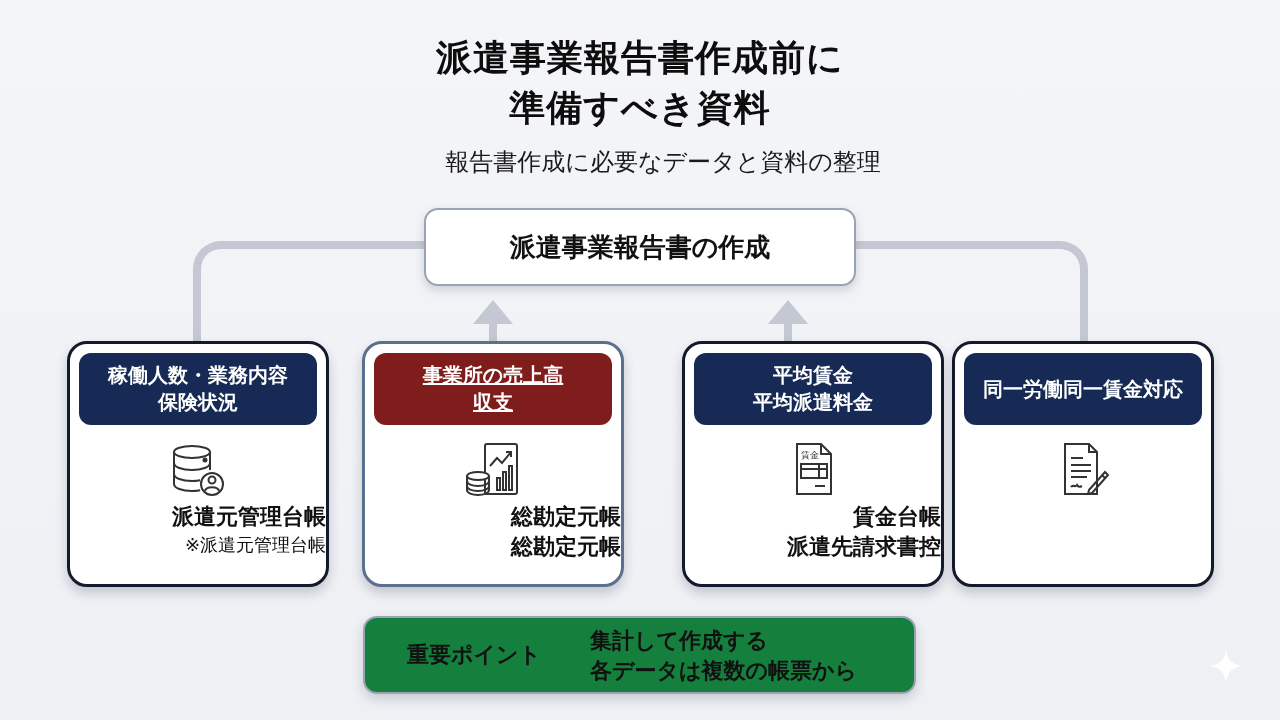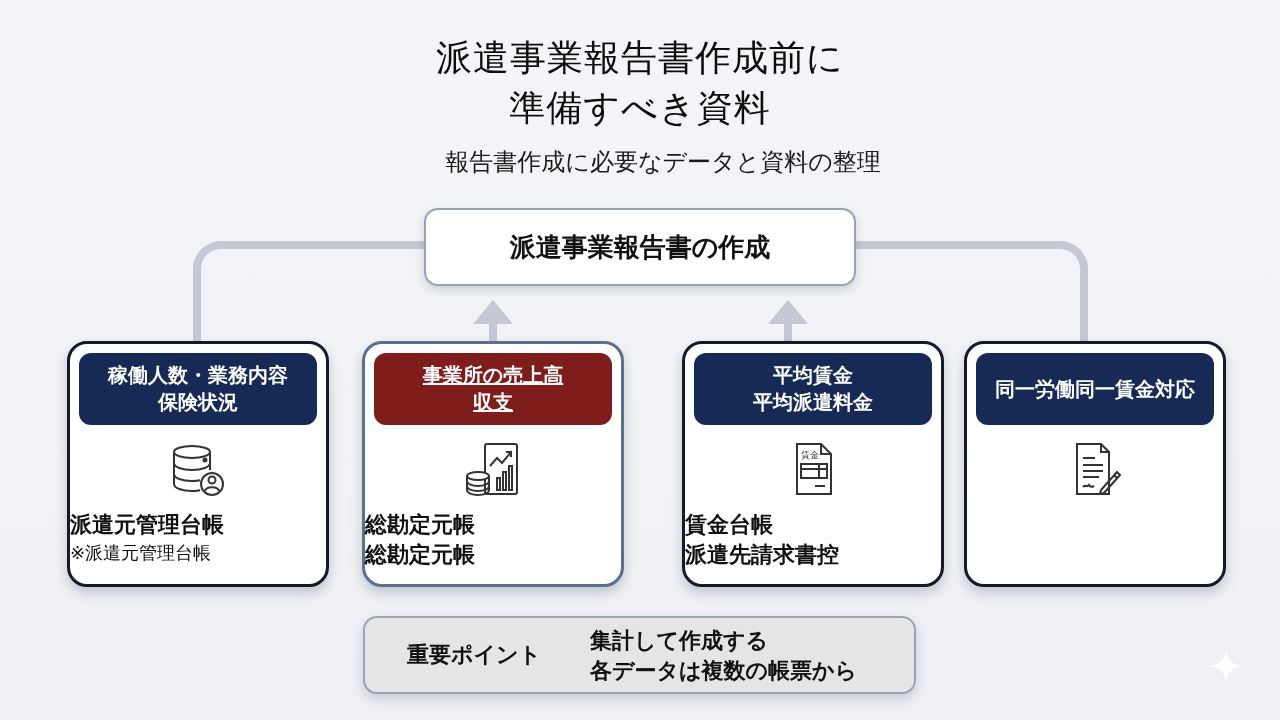--- a/index.html
+++ b/index.html
@@ -5,21 +5,21 @@
   * { box-sizing: border-box; margin: 0; padding: 0; }
   html, body { width: 1280px; height: 720px; overflow: hidden; }
   body {
     background: linear-gradient(180deg, #f4f5f8 0%, #eef0f4 100%);
     font-family: "DejaVu Sans", "Liberation Sans", sans-serif;
     color: #111;
     position: relative;
   }
   .title {
     position: absolute; left: 0; width: 1280px; text-align: center;
-    font-weight: normal; color: #0d0d0d;
+    font-weight: bold; color: #0d0d0d;
   }
   .title-line1 { top: 34px; font-size: 36px; letter-spacing: 1px; }
   .title-line2 { top: 84px; font-size: 36px; letter-spacing: 1px; }
   .subtitle {
     position: absolute; top: 146px; left: 0; width: 1280px; text-align: center;
     font-size: 24px; color: #1a1a1a; padding-left: 46px;
   }
   
   .connector { position: absolute; border-color: #c3c8d2; border-style: solid; }
   .connector-left {
@@ -59,28 +59,28 @@
     background: #172a55; border-radius: 12px; color: #fff;
     display: flex; flex-direction: column; align-items: center; justify-content: center;
     font-size: 20px; font-weight: bold; line-height: 27px; text-align: center;
   }
   .card.alt .card-header { background: #7f1d1d; text-decoration: underline; }
   .card-icon {
     position: absolute; left: 50%; top: 96px; width: 60px; height: 60px; margin-left: -30px;
   }
   .card-icon svg { width: 60px; height: 60px; }
   .card-body {
-    position: absolute; left: 0; right: 0; top: 166px; text-align: left;
+    position: absolute; left: 0; right: 0; top: 158px; text-align: right;
   }
   .card-main { font-size: 22px; font-weight: bold; line-height: 30px; color: #111; display: block; }
   .card-note { font-size: 18px; line-height: 26px; color: #111; display: block; }
   
   .bottom-box {
     position: absolute; left: 363px; top: 616px; width: 553px; height: 78px;
-    background: #e5e5e5; border: 2px solid #9aa3b3; border-radius: 14px;
+    background: #15803d; border: 2px solid #9aa3b3; border-radius: 14px;
     box-shadow: 0 5px 12px rgba(40,50,80,0.2);
   }
   .bottom-label {
     position: absolute; left: 42px; top: 22px; font-size: 22px; font-weight: bold; color: #111;
   }
   .bottom-text {
     position: absolute; left: 225px; top: 8px; font-size: 22px; font-weight: bold; line-height: 30px; color: #111;
   }
   .bottom-text span { display: block; }
   .sparkle {
@@ -174,21 +174,21 @@
       <path d="M36 24 V38"></path>
       <path d="M32 46 H42"></path>
     </svg>
   </div>
   <div class="card-body">
     <span class="card-main">賃金台帳</span>
     <span class="card-main">派遣先請求書控</span>
   </div>
 </div>
 
-<div class="card" style="left:952px;margin-left:12px;">
+<div class="card" style="left:952px;">
   <div class="card-header">
     <span>同一労働同一賃金対応</span>
   </div>
   <div class="card-icon">
     <svg viewBox="0 0 60 60" fill="none" stroke="#333" stroke-width="2">
       <path d="M12 4 H36 L44 12 V54 H12 Z"></path>
       <path d="M36 4 V12 H44"></path>
       <path d="M18 18 H30"></path>
       <path d="M18 25 H38"></path>
       <path d="M18 31 H38"></path>

